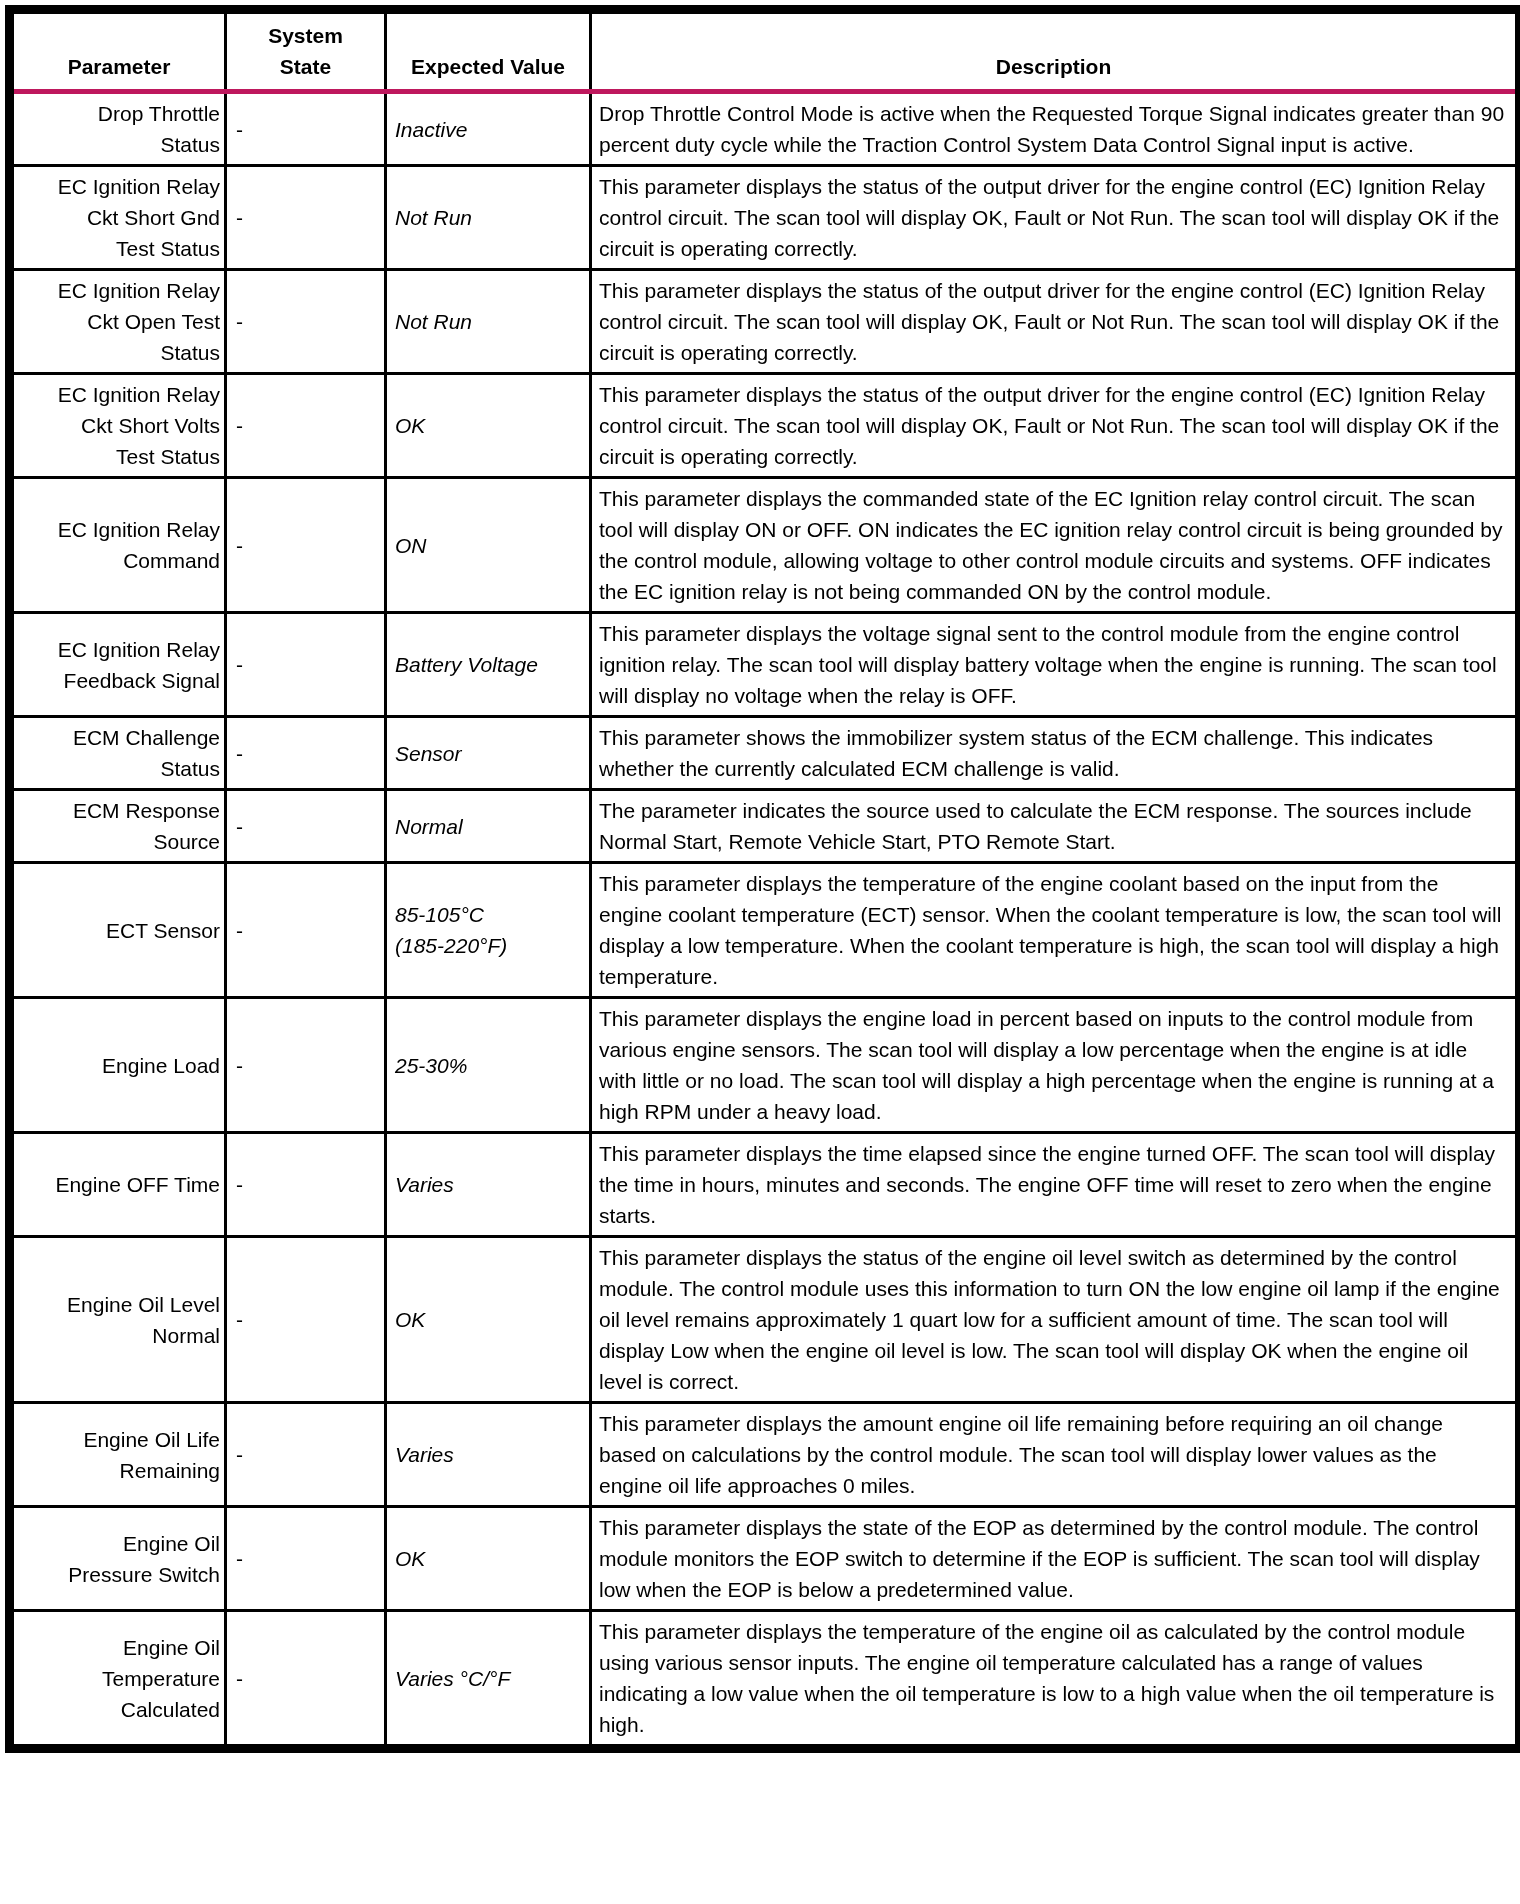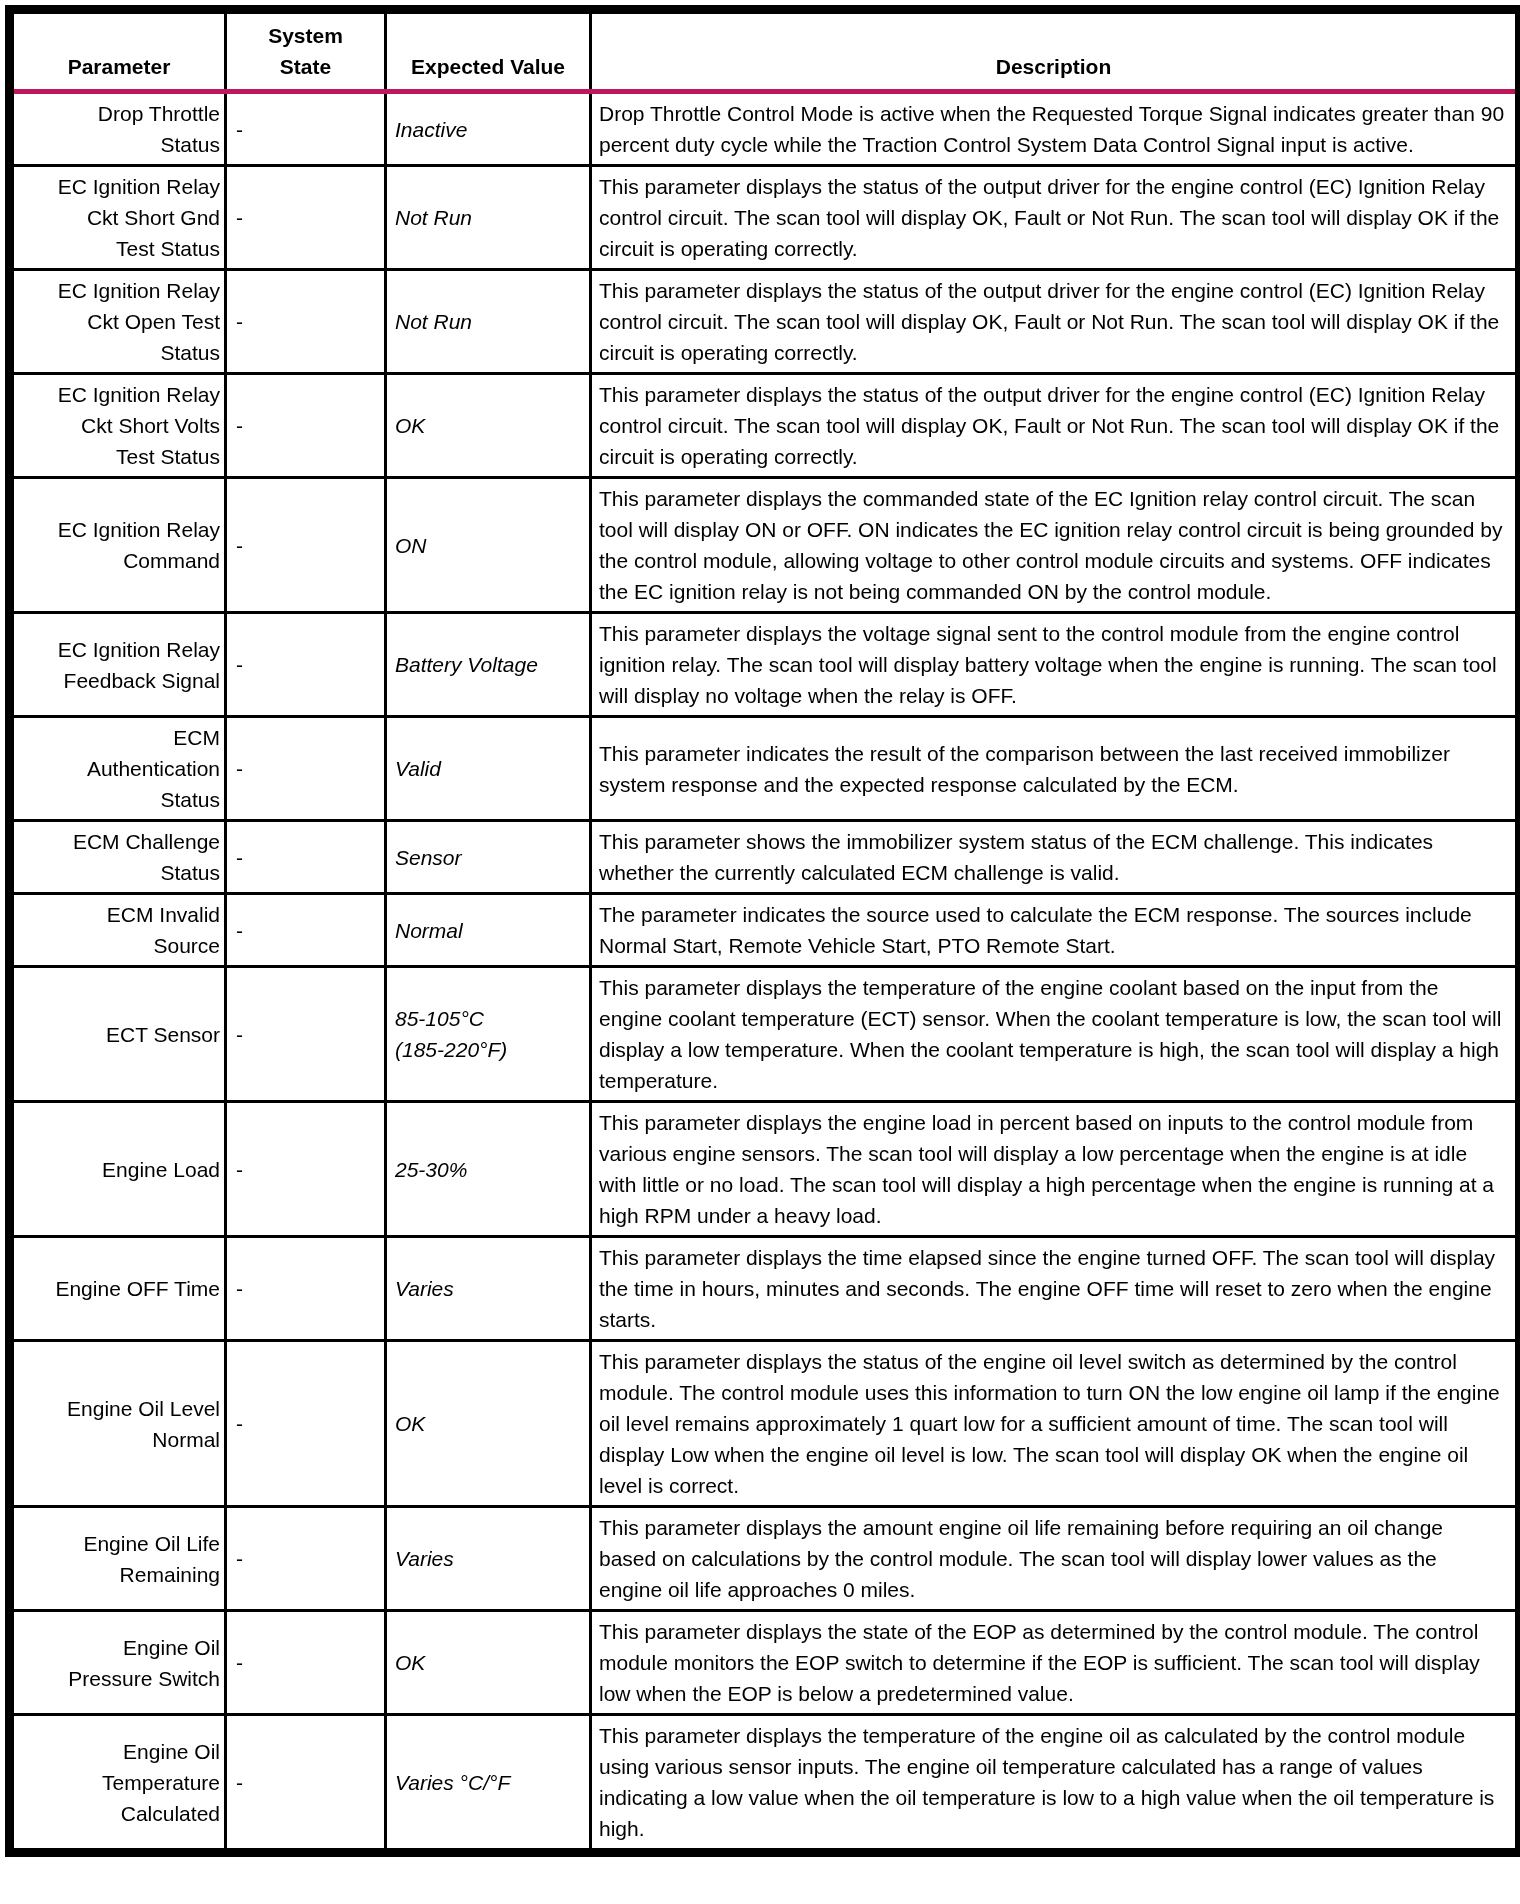--- a/index.html
+++ b/index.html
@@ -127,36 +127,28 @@
           <td class="cell-desc">This parameter displays the commanded state of the EC Ignition relay control circuit. The scan tool will display ON or OFF. ON indicates the EC ignition relay control circuit is being grounded by the control module, allowing voltage to other control module circuits and systems. OFF indicates the EC ignition relay is not being commanded ON by the control module.</td>
         </tr>
         <tr>
           <td class="cell-param">EC Ignition Relay
 Feedback Signal</td>
           <td class="cell-state">-</td>
           <td class="cell-expected">Battery Voltage</td>
           <td class="cell-desc">This parameter displays the voltage signal sent to the control module from the engine control ignition relay. The scan tool will display battery voltage when the engine is running. The scan tool will display no voltage when the relay is OFF.</td>
         </tr>
         <tr>
-          <td class="cell-param">ECM
-Authentication
-Status</td>
-          <td class="cell-state">-</td>
-          <td class="cell-expected">Valid</td>
-          <td class="cell-desc">This parameter indicates the result of the comparison between the last received immobilizer system response and the expected response calculated by the ECM.</td>
-        </tr>
-        <tr>
           <td class="cell-param">ECM Challenge
 Status</td>
           <td class="cell-state">-</td>
           <td class="cell-expected">Sensor</td>
           <td class="cell-desc">This parameter shows the immobilizer system status of the ECM challenge. This indicates whether the currently calculated ECM challenge is valid.</td>
         </tr>
         <tr>
-          <td class="cell-param">ECM Invalid
+          <td class="cell-param">ECM Response
 Source</td>
           <td class="cell-state">-</td>
           <td class="cell-expected">Normal</td>
           <td class="cell-desc">The parameter indicates the source used to calculate the ECM response. The sources include Normal Start, Remote Vehicle Start, PTO Remote Start.</td>
         </tr>
         <tr>
           <td class="cell-param">ECT Sensor</td>
           <td class="cell-state">-</td>
           <td class="cell-expected">85-105°C
 (185-220°F)</td>

